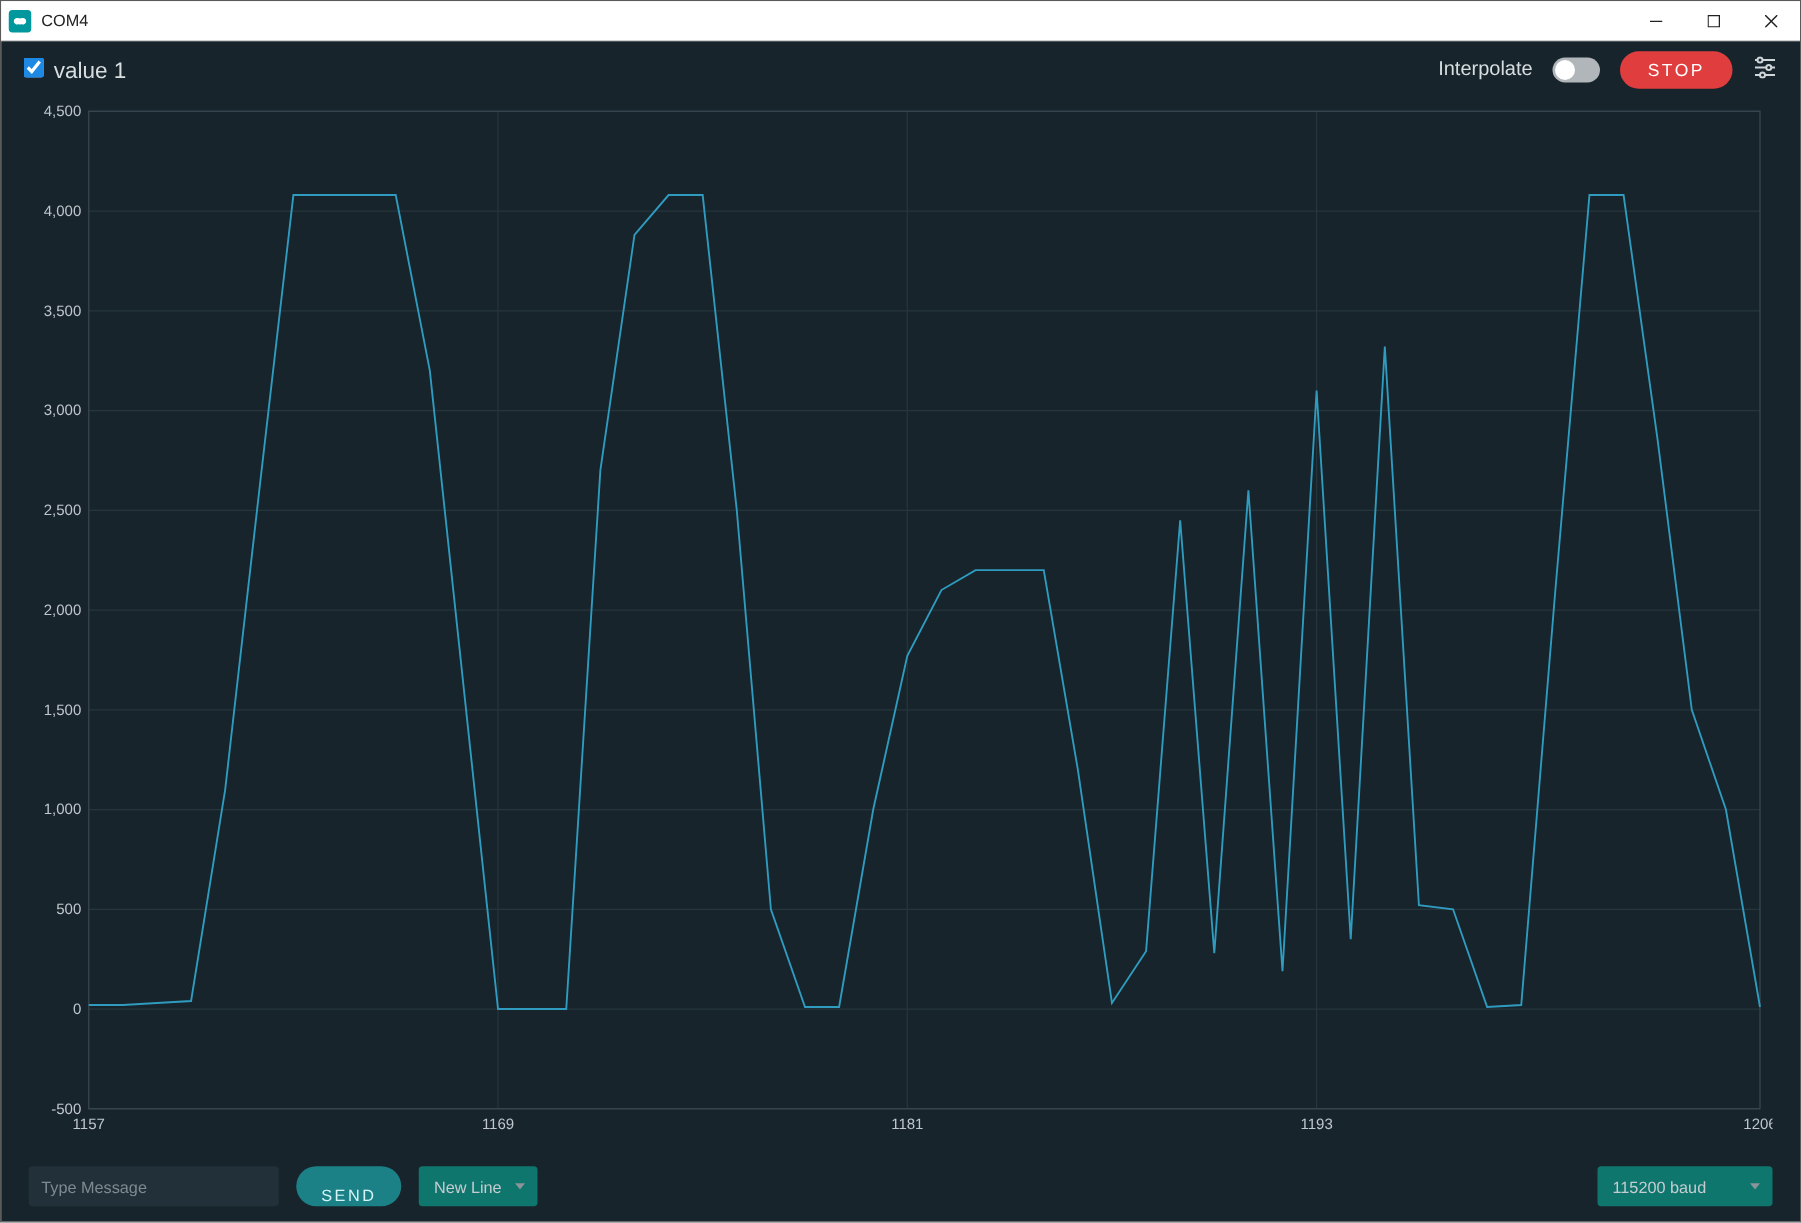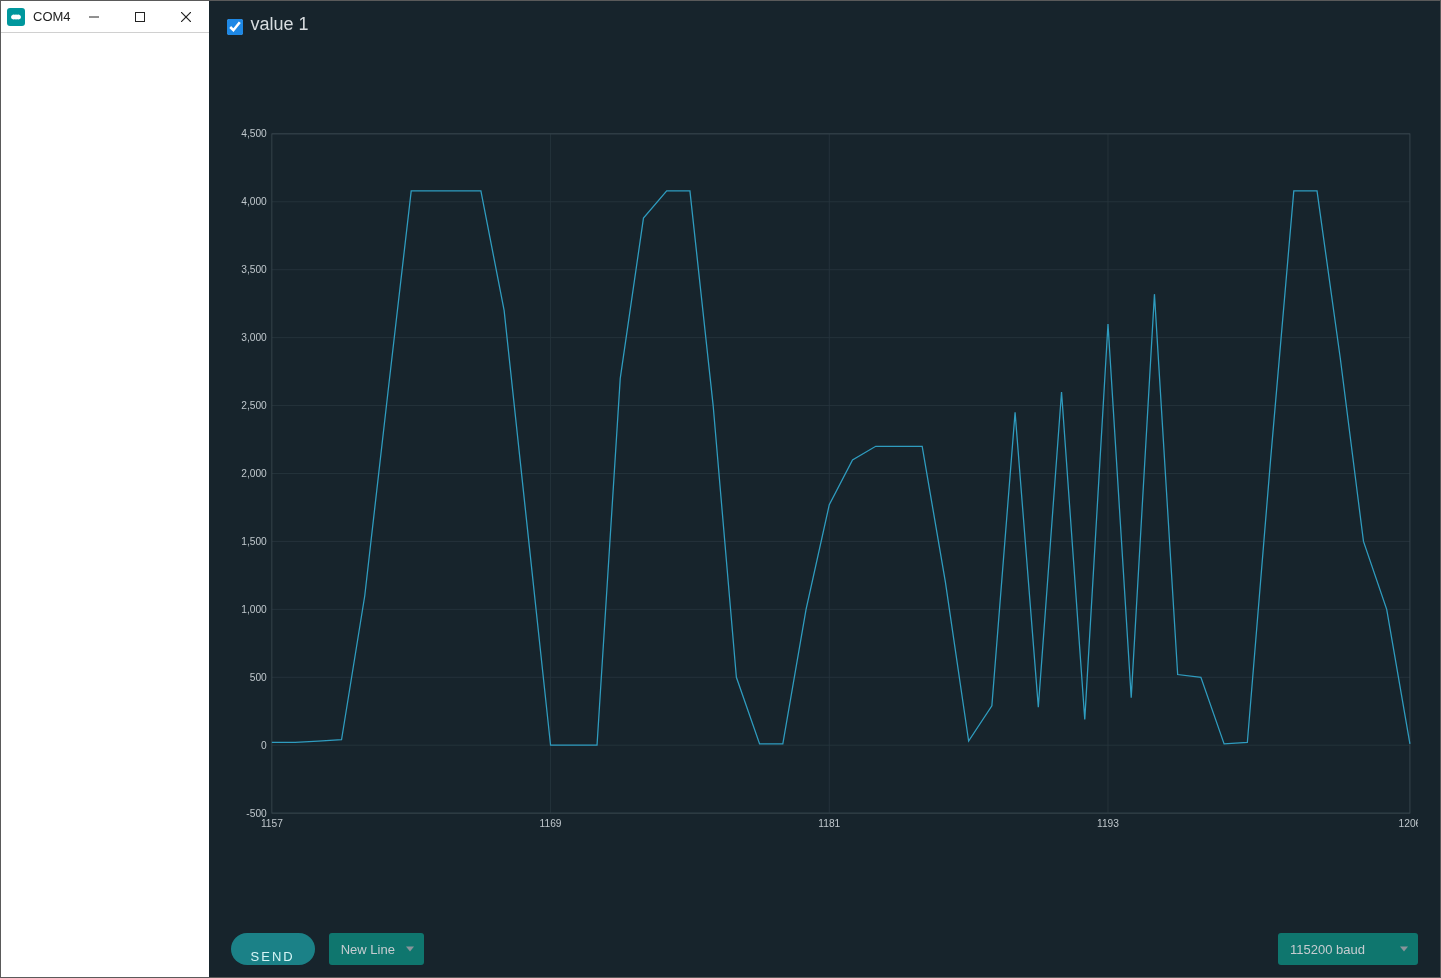--- a/index.html
+++ b/index.html
@@ -1,27 +1,27 @@
 <!DOCTYPE html>
 <html><head>
 <meta charset="utf-8">
 <style>
   * { box-sizing: border-box; margin: 0; padding: 0; }
   html, body { width: 100%; height: 100%; font-family: "Segoe UI", Arial, sans-serif; background: #fff; }
-  .window { width: 1441px; height: 978px; display: flex; flex-direction: row; border: 1px solid #5a5a5a; }
+  .window { width: 1441px; height: 978px; display: flex; flex-direction: column; border: 1px solid #5a5a5a; }
   .titlebar { height: 32px; background: #ffffff; display: flex; align-items: center; justify-content: space-between; border-bottom: 1px solid #d0d0d0; }
   .titlebar-left { display: flex; align-items: center; gap: 8px; padding-left: 6px; }
   .app-icon { width: 18px; height: 18px; background: #00979D; border-radius: 3px; display:flex; align-items:center; justify-content:center; }
   .app-icon svg { width: 12px; height: 12px; }
   .title-text { font-size: 13px; color: #222; }
   .win-controls { display: flex; }
   .win-btn { width: 46px; height: 32px; display:flex; align-items:center; justify-content:center; color:#222; cursor:pointer; }
   .content { flex:1; background: #17242c; display:flex; flex-direction:column; color:#d8dde0; }
   .topbar { height: 46px; display:flex; align-items:center; justify-content:space-between; padding: 0 18px; }
-  .legend { display:flex; align-items:flex-end; gap:8px; font-size:18px; }
+  .legend { display:flex; align-items:flex-start; gap:8px; font-size:18px; }
   .legend input[type=checkbox] { width:16px; height:16px; accent-color:#1e88e5; cursor:pointer; }
   .top-right { display:flex; align-items:center; gap:16px; }
   .interp-label { font-size:16px; color:#d8dde0; }
   .toggle { width:38px; height:20px; background:#b0b6ba; border-radius:10px; position:relative; cursor:pointer; }
   .toggle-knob { width:16px; height:16px; background:#fff; border-radius:50%; position:absolute; left:2px; top:2px; }
   .stop-btn { background:#e03e3e; color:#fff; border:none; border-radius:18px; padding:7px 22px; font-size:14px; letter-spacing:2px; cursor:pointer; }
   .menu-icon { cursor:pointer; color:#cfd6da; }
   .plot-area { flex:1; position:relative; padding: 4px 22px 8px 22px; }
   .plot-svg { width:100%; height:100%; display:block; }
   .y-label { font-size:12px; fill:#bfc7cc; text-anchor:end; }
@@ -70,20 +70,39 @@
         </div>
     </div>
   </div>
 
   <div class="content">
     <div class="topbar">
       <label class="legend">
         <input type="checkbox" checked="" style="">
         <span>value 1</span>
       </label>
+      <div class="top-right">
+        <span class="interp-label">Interpolate</span>
+        <div class="toggle">
+            <div class="toggle-knob"></div>
+          </div>
+        <button class="stop-btn">STOP</button>
+        <span class="menu-icon">
+          <svg width="20" height="18" viewBox="0 0 20 18">
+              <g stroke="currentColor" stroke-width="1.6" fill="none">
+                <line x1="2" y1="3" x2="18" y2="3"></line>
+                <line x1="2" y1="9" x2="18" y2="9"></line>
+                <line x1="2" y1="15" x2="18" y2="15"></line>
+                <circle cx="6" cy="3" r="2" fill="#17242c"></circle>
+                <circle cx="13" cy="9" r="2" fill="#17242c"></circle>
+                <circle cx="8" cy="15" r="2" fill="#17242c"></circle>
+              </g>
+            </svg>
+        </span>
+      </div>
     </div>
 
     <div class="plot-area">
       <svg class="plot-svg" id="plot-svg" viewBox="0 0 1395 830">
           <line x1="48" y1="804" x2="1385" y2="804" class="gridline"></line>
           <text x="42" y="808" class="y-label">-500</text>
           <line x1="48" y1="724.2" x2="1385" y2="724.2" class="gridline"></line>
           <text x="42" y="728.2" class="y-label">0</text>
           <line x1="48" y1="644.4" x2="1385" y2="644.4" class="gridline"></line>
           <text x="42" y="648.4" class="y-label">500</text>
@@ -111,20 +130,21 @@
           <text x="375.42857142857144" y="820" class="x-label" text-anchor="middle">1169</text>
           <text x="702.8571428571429" y="820" class="x-label" text-anchor="middle">1181</text>
           <text x="1030.2857142857142" y="820" class="x-label" text-anchor="middle">1193</text>
           <text x="1385" y="820" class="x-label" text-anchor="end">1206</text>
           <path d="M48 721.008 L75.28571428571428 721.008 L102.57142857142857 719.412 L129.85714285714286 717.816 L157.14285714285714 548.64 L184.42857142857144 309.24 L211.71428571428572 73.03199999999993 L239 73.03199999999993 L266.2857142857143 73.03199999999993 L293.57142857142856 73.03199999999993 L320.8571428571429 213.48000000000002 L348.14285714285717 468.84000000000003 L375.42857142857144 724.2 L402.7142857142857 724.2 L430 724.2 L457.2857142857143 293.28 L484.57142857142856 104.952 L511.85714285714283 73.03199999999993 L539.1428571428571 73.03199999999993 L566.4285714285714 325.20000000000005 L593.7142857142858 644.4 L621 722.604 L648.2857142857143 722.604 L675.5714285714286 564.6 L702.8571428571429 441.70799999999997 L730.1428571428571 389.03999999999996 L757.4285714285714 373.08 L784.7142857142857 373.08 L812 373.08 L839.2857142857142 532.6800000000001 L866.5714285714286 719.412 L893.8571428571429 677.9159999999999 L921.1428571428571 333.18 L948.4285714285714 679.512 L975.7142857142857 309.24 L1003 693.876 L1030.2857142857142 229.44000000000005 L1057.5714285714284 668.34 L1084.857142857143 194.32799999999997 L1112.142857142857 641.208 L1139.4285714285716 644.4 L1166.7142857142858 722.604 L1194 721.008 L1221.2857142857142 389.03999999999996 L1248.5714285714287 73.03199999999993 L1275.857142857143 73.03199999999993 L1303.142857142857 269.3399999999999 L1330.4285714285713 484.79999999999995 L1357.7142857142858 564.6 L1385 722.604 " class="series-line" stroke="#2f9cbf"></path>
         </svg>
     </div>
 
     <div class="bottombar">
       <div class="bottom-left">
+        <input class="msg-input" placeholder="Type Message" style="">
         <button class="send-btn">SEND</button>
         <span class="select-wrap">
           <select class="select">
             <option>New Line</option>
           </select>
         </span>
       </div>
       <span class="select-wrap">
         <select class="select" style="width:140px">
           <option>115200 baud</option>

